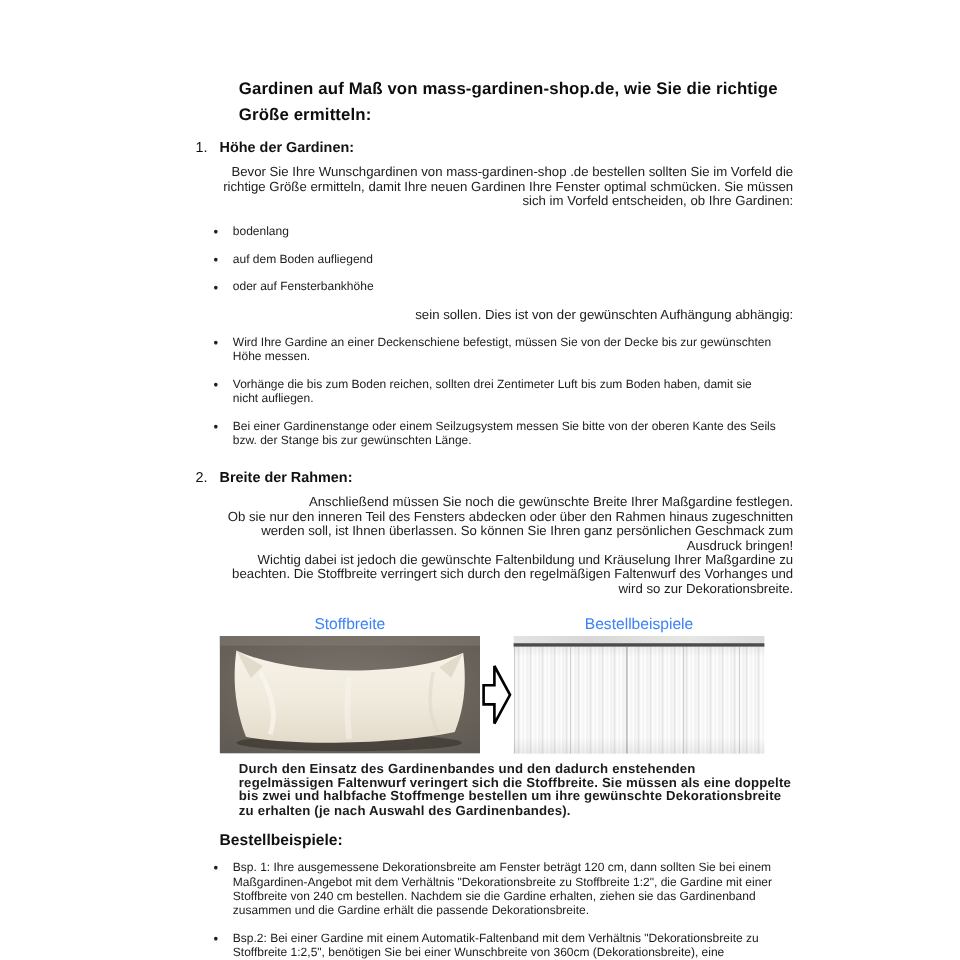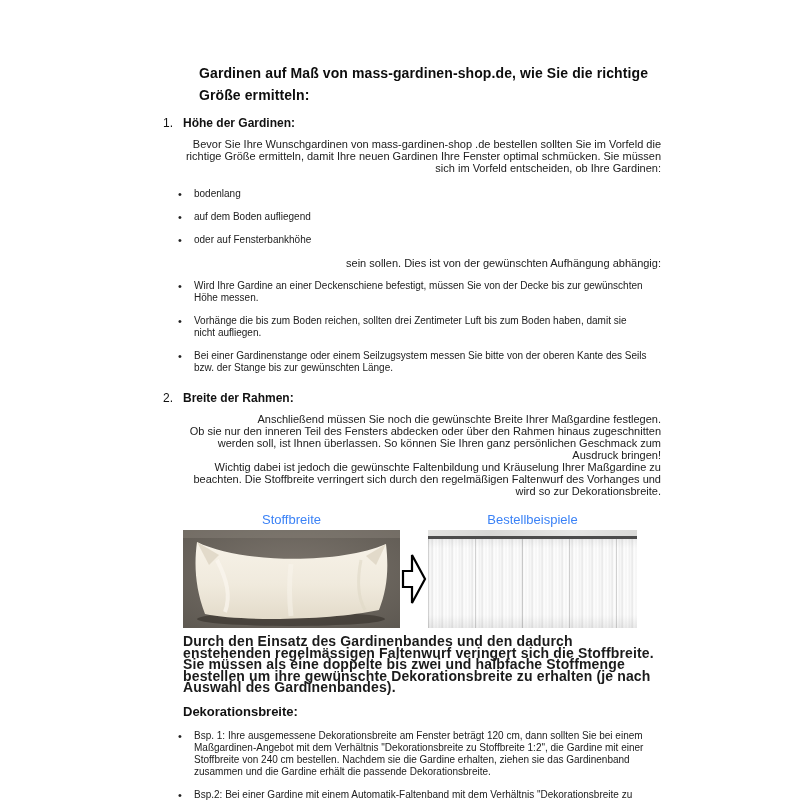--- a/index.html
+++ b/index.html
@@ -58,22 +58,22 @@
   .curtain .rail { height: 3px; background: #4c4c4c; }
   .curtain .pleats {
     height: 89px;
     background:
       linear-gradient(180deg, rgba(0,0,0,0.05), rgba(0,0,0,0) 9px, rgba(0,0,0,0) 76px, rgba(0,0,0,0.07)),
       repeating-linear-gradient(90deg, rgba(120,120,120,0.30) 0 1px, rgba(0,0,0,0) 1px 47px),
       repeating-linear-gradient(90deg, #ffffff 0px, #efefef 1px, #fafafa 3px, #e4e4e4 4px, #ffffff 6px, #f4f4f4 8px, #ffffff 10px);
   }
 
   .caption {
-    font-weight: bold; font-size: 14px; line-height: 11.5px;
-    letter-spacing: 0.15px; margin: 8px 0 0 0; color: #1b1b1b;
+    font-weight: bold; font-size: 11px; line-height: 11.5px;
+    letter-spacing: 0.15px; margin: 8px 0 0 16px; color: #1b1b1b;
   }
 
   .examples-head { font-size: 13px; font-weight: bold; margin: 10px 0 9px 0; color: #111; }
   ul.examples li { line-height: 12px; }
 </style>
 </head>
 <body>
 
 <div class="page">
 
@@ -150,19 +150,19 @@
       <div class="col-r curtain">
         <div class="topstrip"></div>
         <div class="rail"></div>
         <div class="pleats"></div>
       </div>
     </div>
 
     <p class="caption">Durch den Einsatz des Gardinenbandes und den dadurch enstehenden regelmässigen Faltenwurf veringert sich die Stoffbreite. Sie müssen als eine doppelte bis zwei und halbfache Stoffmenge bestellen um ihre gewünschte Dekorationsbreite zu erhalten (je nach Auswahl des Gardinenbandes).</p>
   </div>
 
-  <h3 class="examples-head">Dekorationsbreite:</h3>
+  <h3 class="examples-head">Bestellbeispiele:</h3>
   <ul class="blist examples">
     <li>Bsp. 1: Ihre ausgemessene Dekorationsbreite am Fenster beträgt 120 cm, dann sollten Sie bei einem Maßgardinen-Angebot mit dem Verhältnis "Dekorationsbreite zu Stoffbreite 1:2", die Gardine mit einer Stoffbreite von 240 cm bestellen. Nachdem sie die Gardine erhalten, ziehen sie das Gardinenband zusammen und die Gardine erhält die passende Dekorationsbreite.</li>
     <li>Bsp.2: Bei einer Gardine mit einem Automatik-Faltenband mit dem Verhältnis "Dekorationsbreite zu Stoffbreite 1:2,5", benötigen Sie bei einer Wunschbreite von 360cm (Dekorationsbreite), eine Stoffbreite von 900cm (360cm * 2,5 = 900cm). Nachdem sie die Gardine erhalten, ziehen sie das Gardinenband zusammen und die Gardine erhält die passende Dekorationsbreite.</li>
   </ul>
 
 </div>
 
 </body></html>

